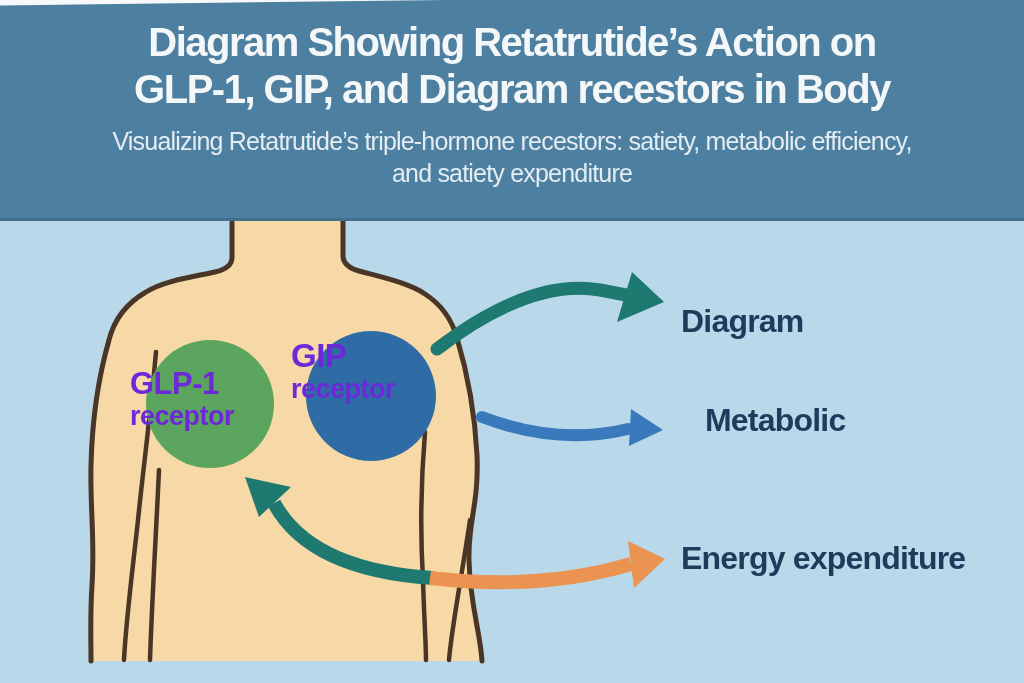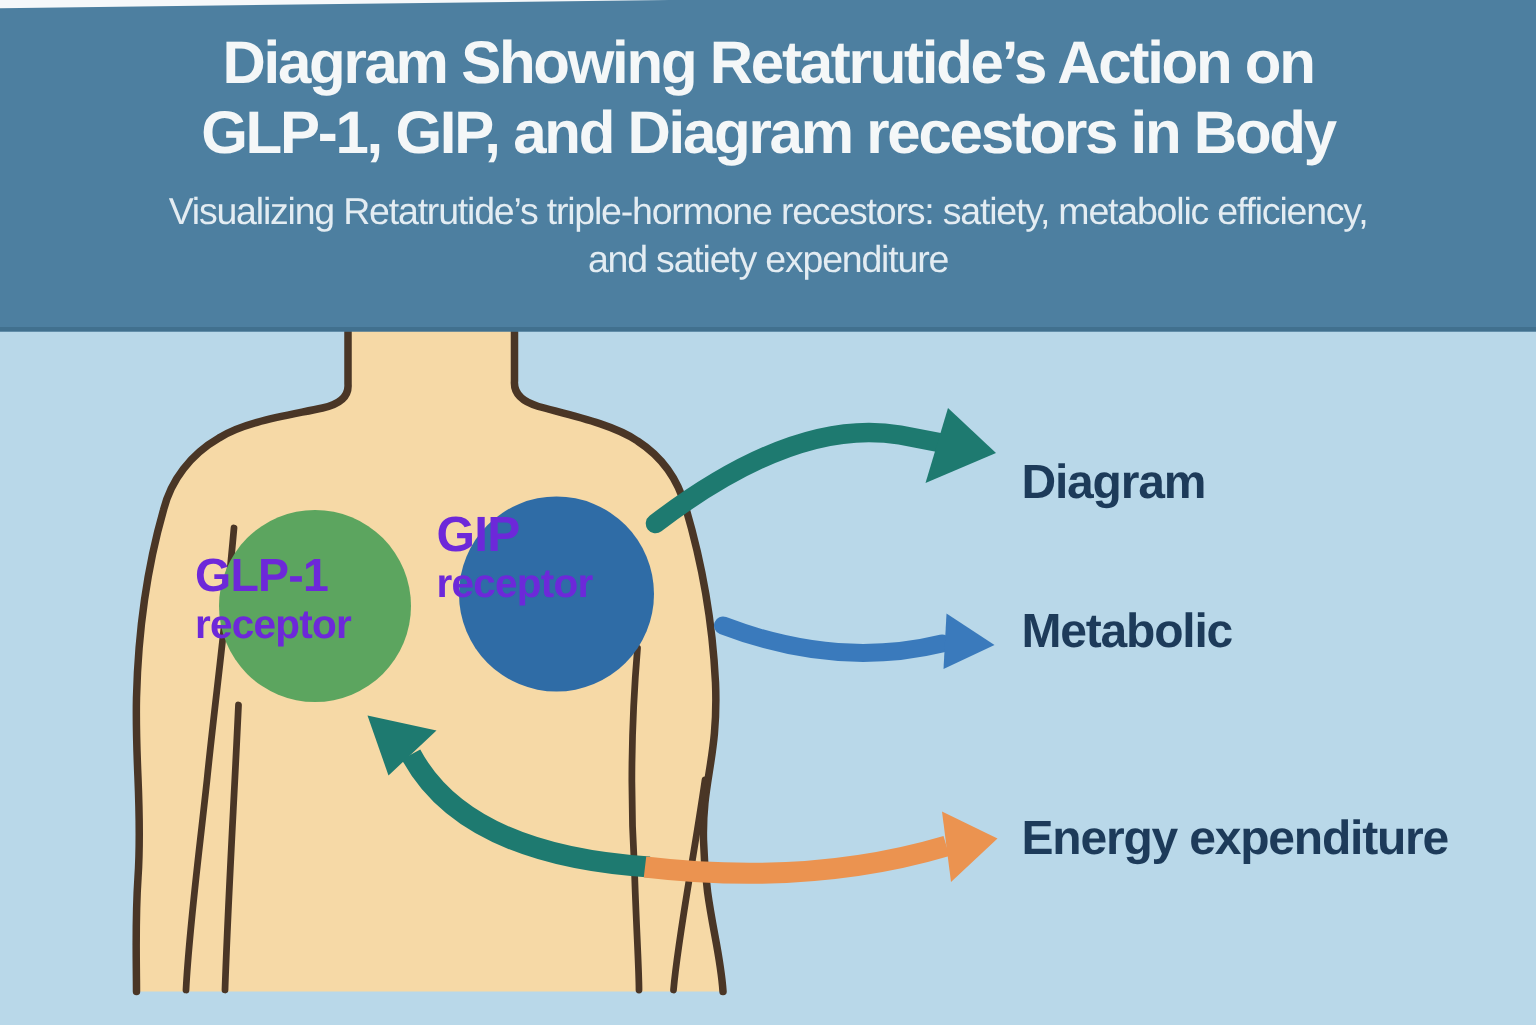--- a/index.html
+++ b/index.html
@@ -32,21 +32,21 @@
   .circle-text .l2 { font-size:27px; font-weight:700; line-height:30px; letter-spacing:-0.5px; }
   .glp1-text { left:130px; top:367px; width:160px; }
   .gip-text  { left:291px; top:338px; width:160px; }
   .gip-text .l1 { font-size:33px; line-height:36px; }
   .outcome {
     position:absolute; left:681px; z-index:4;
     font-size:32px; font-weight:700; letter-spacing:-0.8px; line-height:39px;
     color:#1d3b5a; white-space:nowrap;
   }
   .outcome-satiety   { top:302px; }
-  .outcome-metabolic { top:401px; }
+  .outcome-metabolic { top:401px;margin-left:24px; }
   .outcome-energy    { top:539px; }
 </style>
 </head>
 <body>
 
 <div class="page">
 
   <svg class="scene" width="1024" height="683" viewBox="0 0 1024 683">
 
     <path d="M 232 214 L 232 256 Q 233 268 215 272

